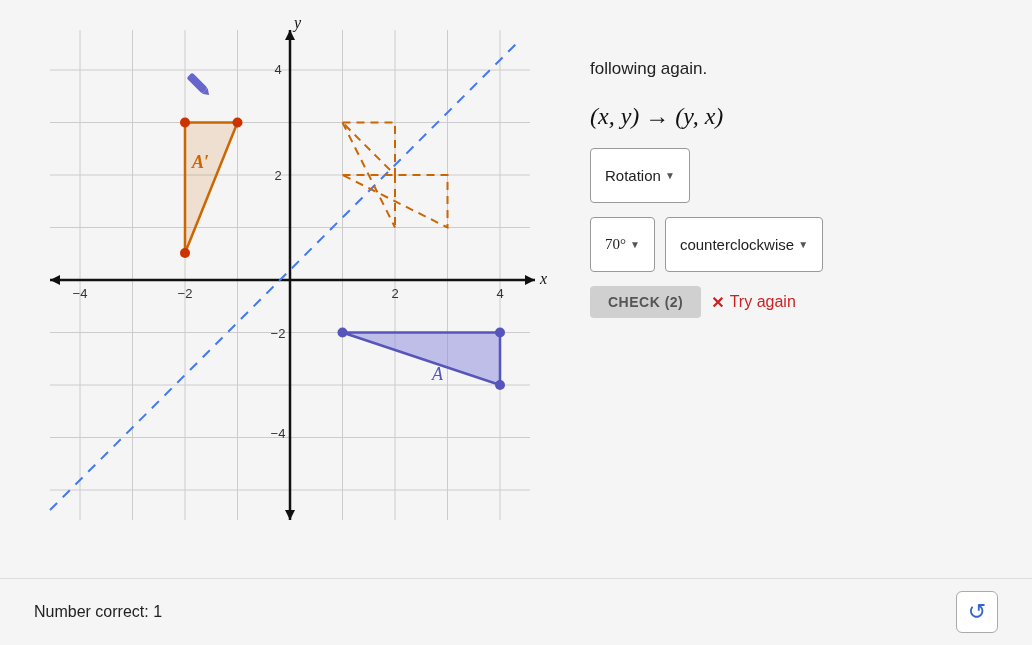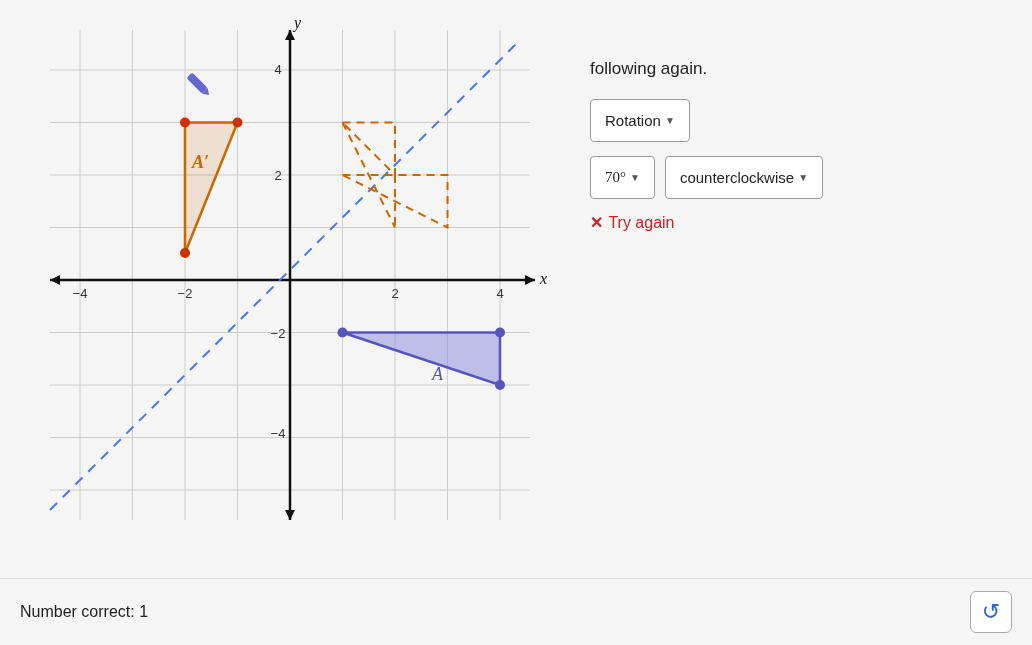--- a/index.html
+++ b/index.html
@@ -44,21 +44,21 @@
     }
     .controls-row {
       display: flex;
       flex-direction: column;
       gap: 14px;
     }
     .dropdown-btn {
       display: inline-flex;
       align-items: center;
       gap: 4px;
-      padding: 12px 14px;
+      padding: 18px 14px;
       border: 1.5px solid #999;
       border-radius: 4px;
       background: #fff;
       font-size: 15px;
       cursor: pointer;
       color: #222;
     }
     .dropdown-btn .arrow {
       font-size: 10px;
       color: #555;
@@ -85,21 +85,21 @@
       display: flex;
       align-items: center;
       gap: 5px;
     }
     .try-again .x-mark {
       color: #cc2222;
       font-size: 16px;
       font-weight: bold;
     }
     .bottom-bar {
-      padding: 12px 20px;
+      padding: 12px 34px;
       display: flex;
       align-items: center;
       justify-content: space-between;
       border-top: 1px solid #ddd;
       background: #f5f5f5;
     }
     .number-correct {
       font-size: 16px;
       color: #222;
     }
@@ -204,20 +204,23 @@
 
     </svg>
   </div>
 
   <div class="right-panel">
     <div class="description">
       <br>
       <span>following again.</span>
     </div>
 
+    <div class="rule">
+      <span style="font-family:'Times New Roman',serif; font-size:24px; font-style:italic;">(<i>x</i>, <i>y</i>) → (<i>y</i>, <i>x</i>)</span>
+    </div>
 
     <div class="controls-row">
 
       <div>
         <button class="dropdown-btn">
           <span>Rotation</span>
           <span class="arrow">▼</span>
         </button>
       </div>
 
@@ -226,20 +229,23 @@
           <span style="font-family:'Times New Roman',serif;">70°</span>
           <span class="arrow">▼</span>
         </button>
         <button class="dropdown-btn">
           <span>counterclockwise</span>
           <span class="arrow">▼</span>
         </button>
       </div>
 
       <div class="row2">
+        <button class="check-btn">
+          <span>CHECK (2)</span>
+        </button>
         <div class="try-again">
           <span class="x-mark">✕</span>
           <span>Try again</span>
         </div>
       </div>
     </div>
   </div>
 </div>
 
 <div class="bottom-bar">

